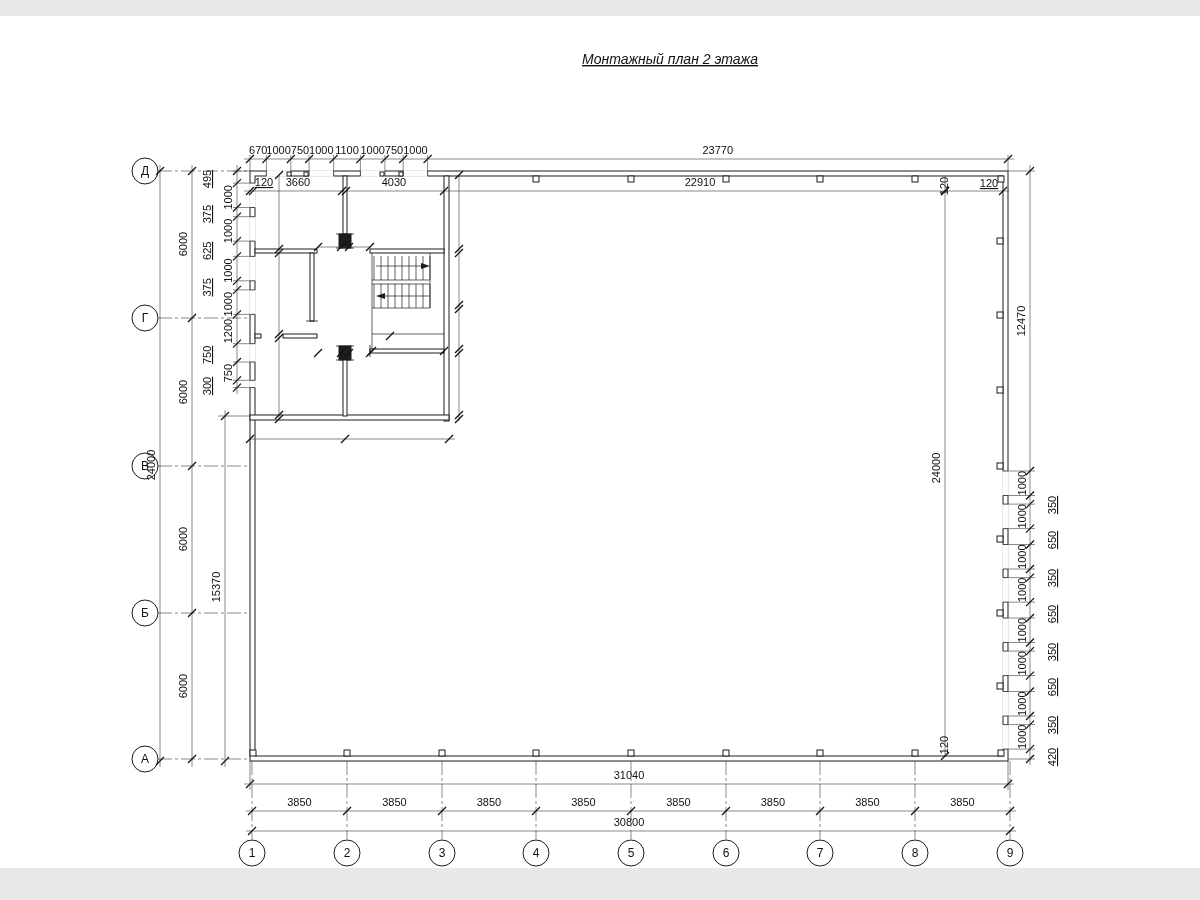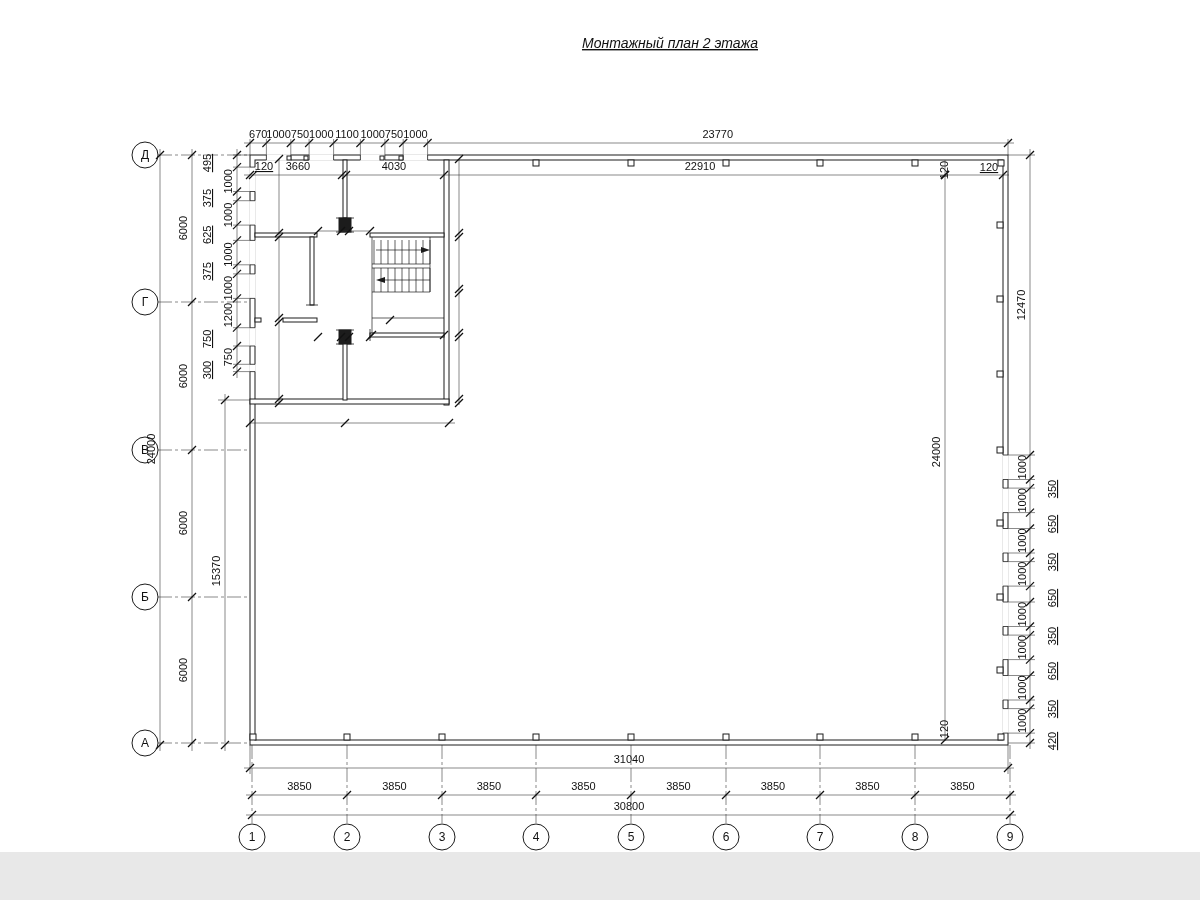--- a/index.html
+++ b/index.html
@@ -1,16 +1,16 @@
 <!DOCTYPE html>
 <html><head>
 <meta charset="utf-8">
 <style>
   html,body{margin:0;padding:0;background:#e8e8e8;}
-  .sheet{width:1200px;height:852px;background:#ffffff;position:relative;margin:0 auto;
+  .sheet{width:1200px;height:852px;background:#ffffff;position:relative;margin:16px auto;
          font-family:"Liberation Sans",sans-serif;}
   svg{display:block;}
   .ln   {stroke:#1c1c1c;stroke-width:0.8;fill:none;}
   .thin {stroke:#3a3a3a;stroke-width:0.6;fill:none;}
   .dash {stroke:#3a3a3a;stroke-width:0.6;fill:none;stroke-dasharray:14 3 3 3;}
   .tick {stroke:#111;stroke-width:1.2;fill:none;}
   .wall {fill:#ffffff;stroke:#1c1c1c;stroke-width:1;}
   .win  {fill:#ffffff;stroke:none;}
   .wincap{stroke:#1c1c1c;stroke-width:0.8;}
   .col  {fill:#ffffff;stroke:#1c1c1c;stroke-width:1;}

